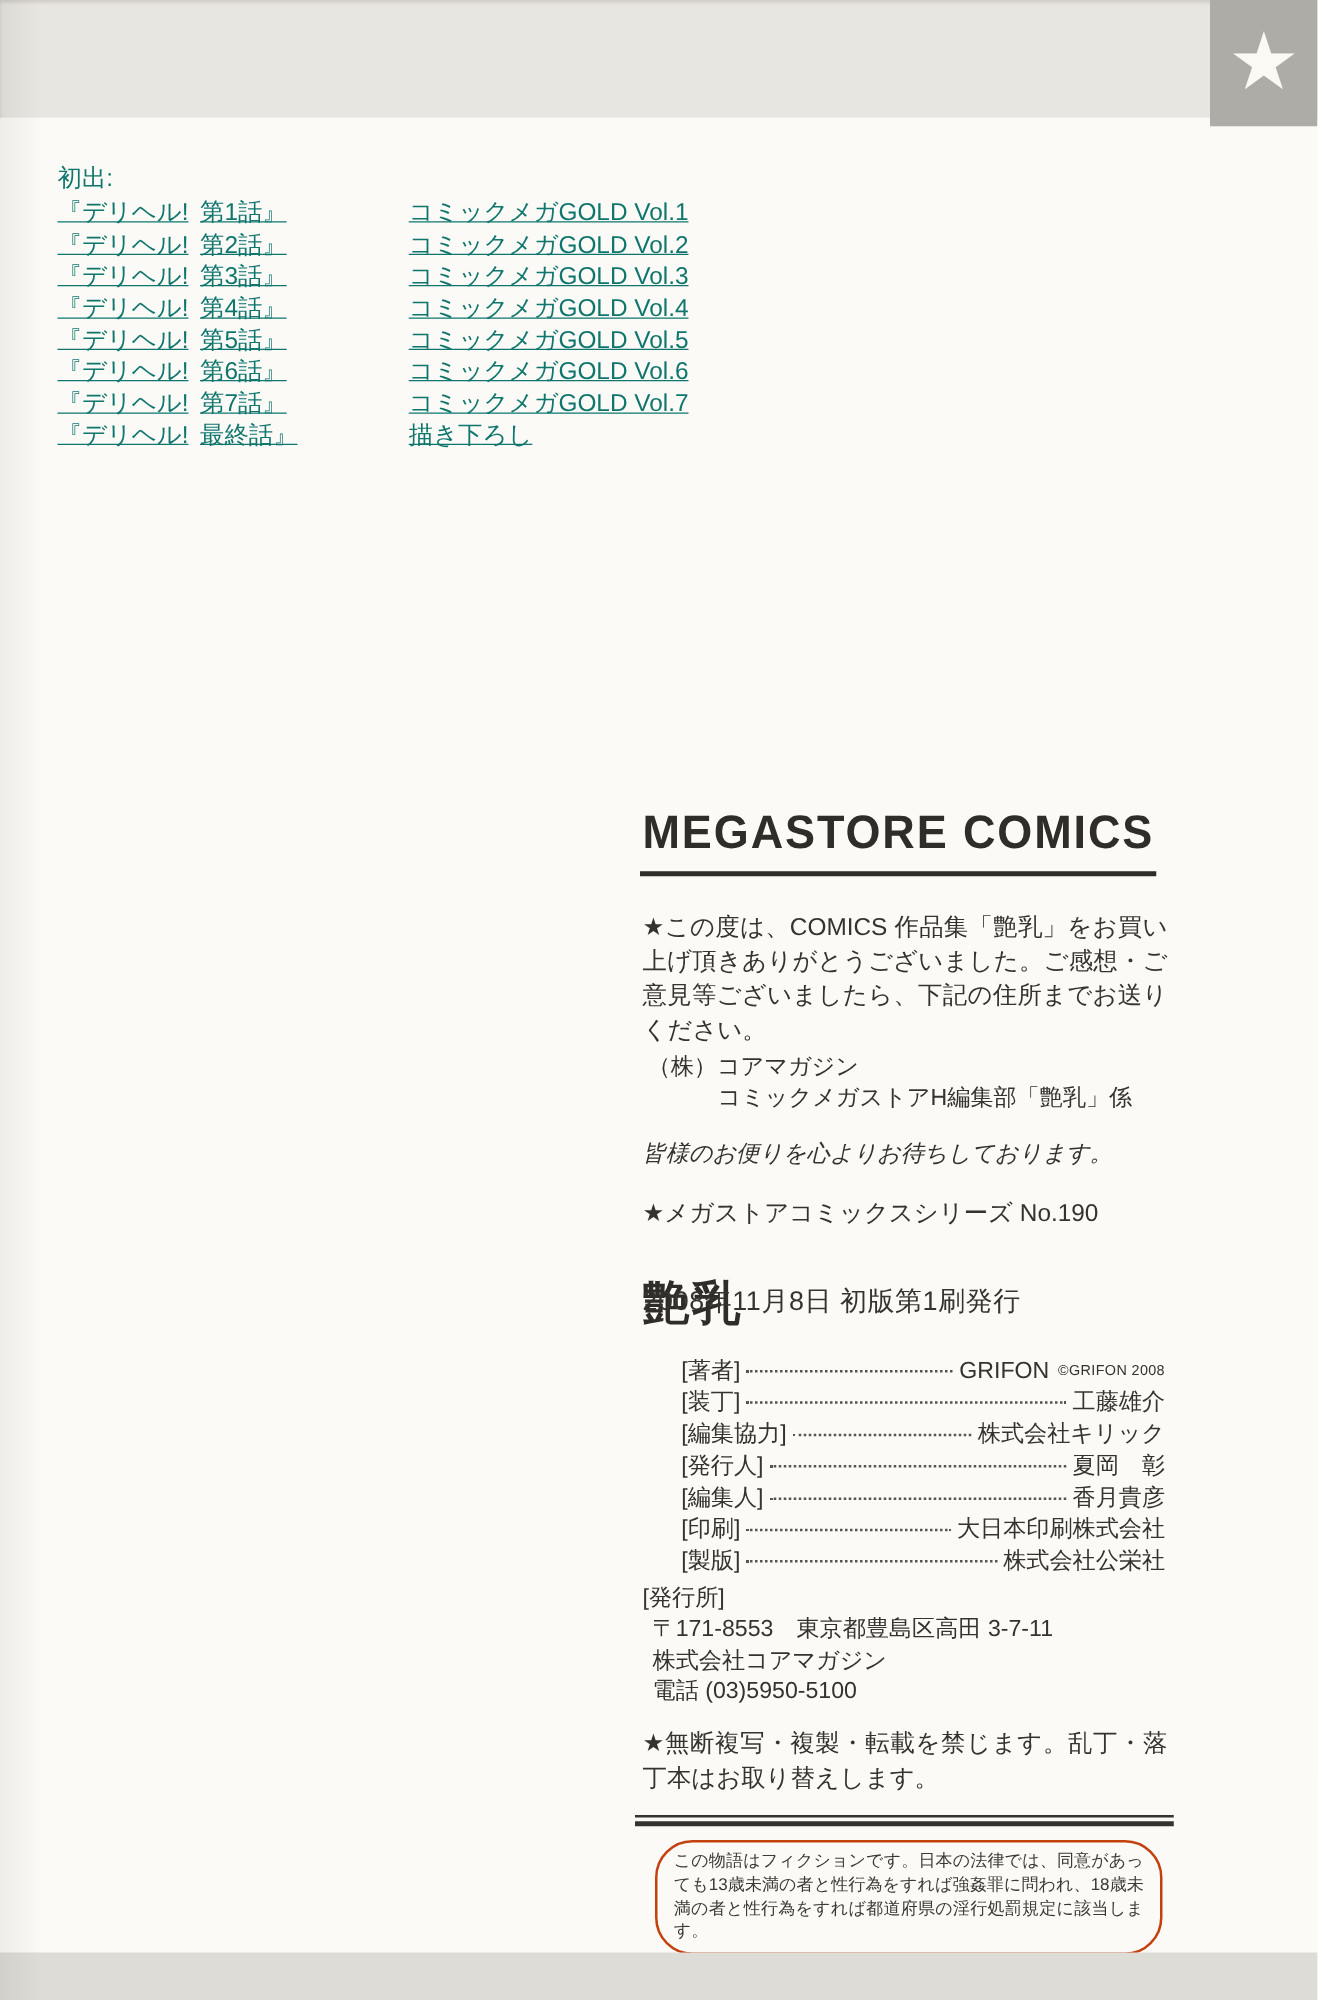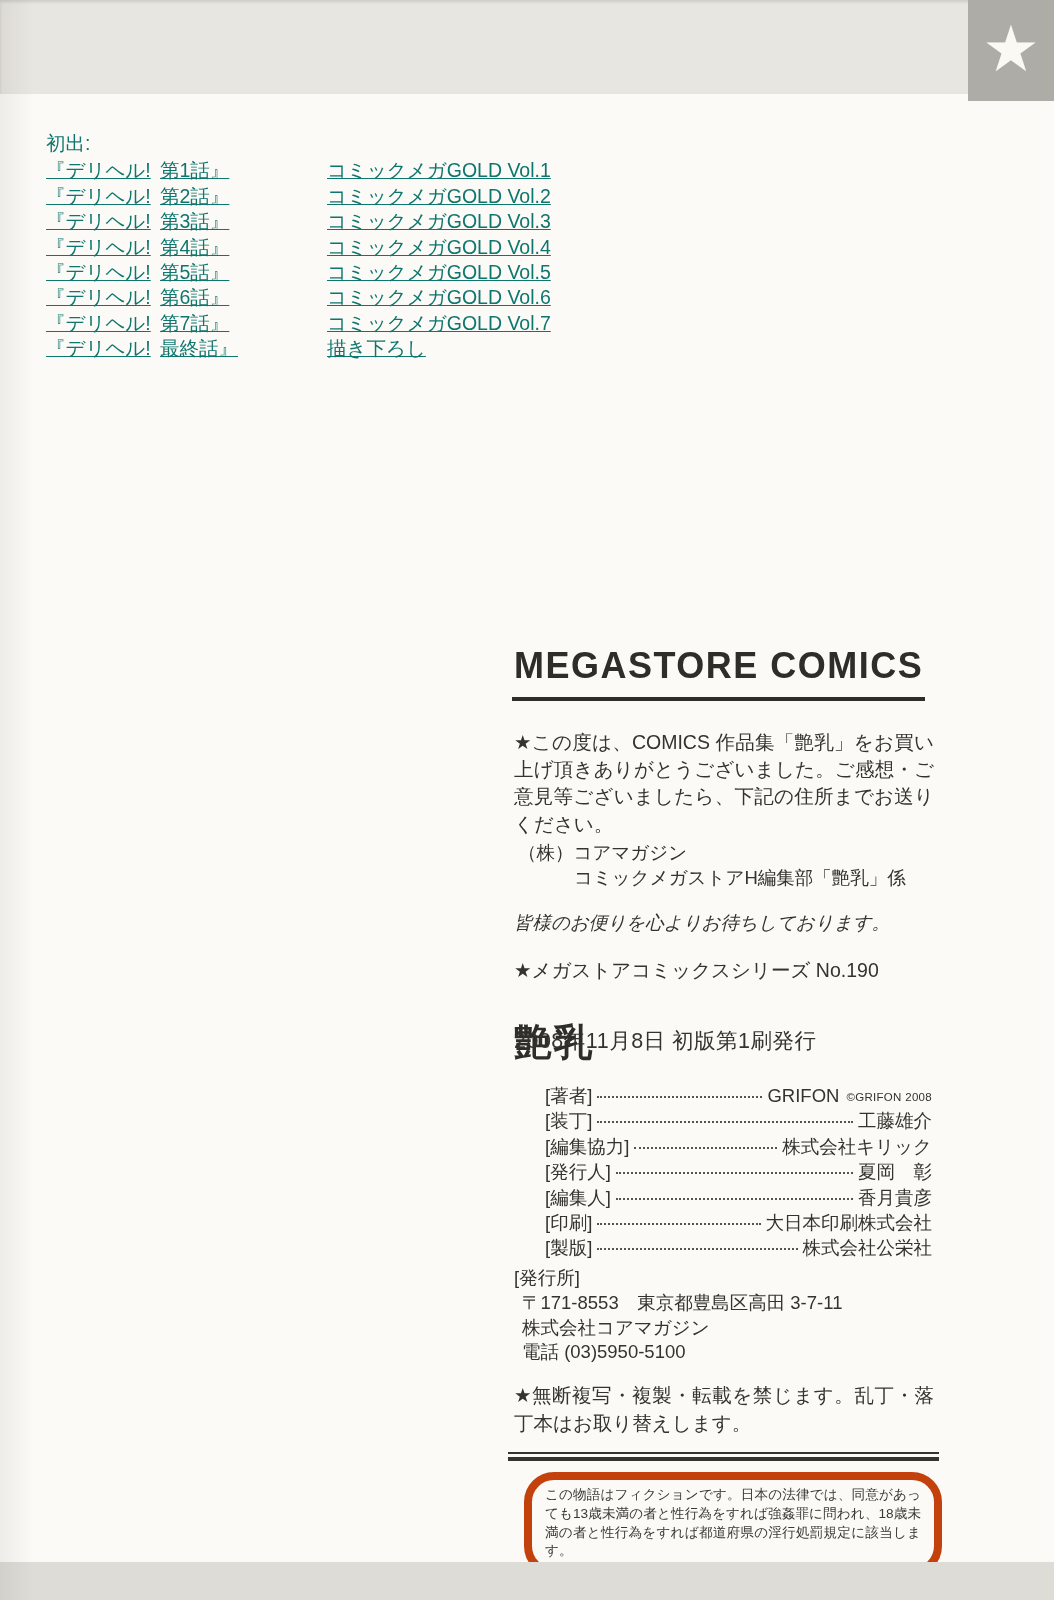--- a/index.html
+++ b/index.html
@@ -200,21 +200,21 @@
     left: -4px;
     width: 431px;
     height: 3px;
     border-top: 2px solid #34332f;
     border-bottom: 4px solid #34332f;
   }
   .disclaimer-box {
     top: 1472px;
     left: 12px;
     width: 376px;
-    border: 8px solid #c2410c;
+    border: 2px solid #c2410c;
     border-radius: 30px;
     padding: 6px 13px 7px;
     font-size: 13.6px;
     line-height: 18.8px;
     color: #3a3934;
     text-align: justify;
   }
 </style>
 </head>
 <body>

